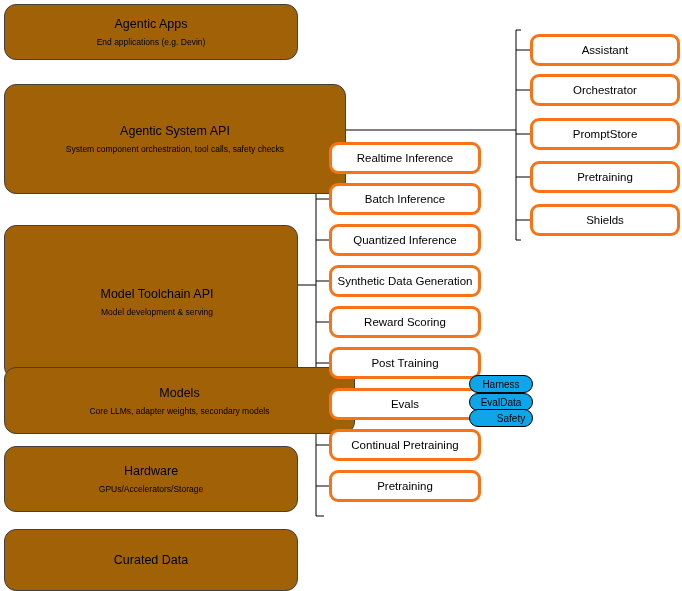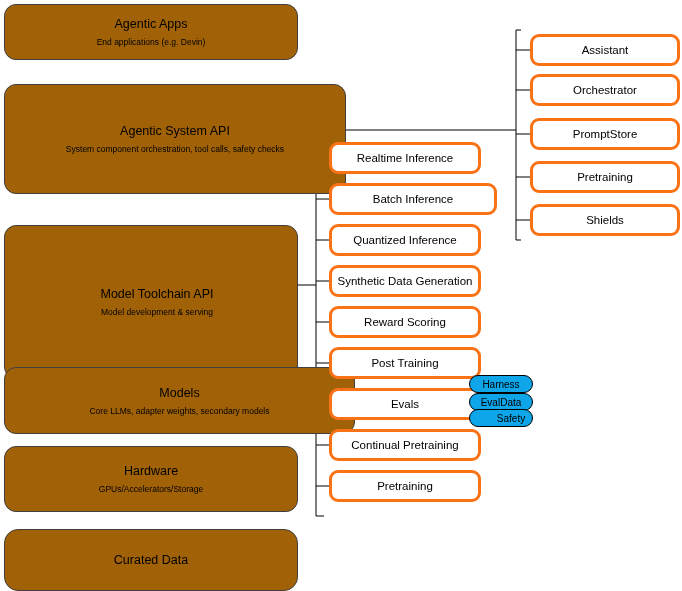--- a/index.html
+++ b/index.html
@@ -123,21 +123,21 @@
   <div class="layer-box" style="left:4px;top:367px;width:351px;height:67px;">
     <div class="layer-title">Models</div>
     <div class="layer-sub">Core LLMs, adapter weights, secondary models</div>
   </div>
 
   <div class="layer-box" style="left:4px;top:446px;width:294px;height:66px;">
     <div class="layer-title">Hardware</div>
     <div class="layer-sub">GPUs/Accelerators/Storage</div>
   </div>
 
-  <div class="layer-box" style="left:4px;top:529px;width:294px;height:62px;border-radius:14px;">
+  <div class="layer-box" style="left:4px;top:529px;width:294px;height:62px;">
     <div class="layer-title">Curated Data</div>
   </div>
 
   <div class="pill" style="left:530px;top:34px;width:150px;height:32px;">
       <span>Assistant</span>
     </div>
   <div class="pill" style="left:530px;top:74px;width:150px;height:32px;">
       <span>Orchestrator</span>
     </div>
   <div class="pill" style="left:530px;top:118px;width:150px;height:32px;">
@@ -146,21 +146,21 @@
   <div class="pill" style="left:530px;top:161px;width:150px;height:32px;">
       <span>Pretraining</span>
     </div>
   <div class="pill" style="left:530px;top:204px;width:150px;height:32px;">
       <span>Shields</span>
     </div>
 
   <div class="pill" style="left:329px;top:142px;width:152px;height:32px;">
       <span>Realtime Inference</span>
     </div>
-  <div class="pill" style="left:329px;top:183px;width:168px;height:32px;">
+  <div class="pill" style="left:329px;top:183px;width:152px;height:32px;">
       <span>Batch Inference</span>
     </div>
   <div class="pill" style="left:329px;top:224px;width:152px;height:32px;">
       <span>Quantized Inference</span>
     </div>
   <div class="pill" style="left:329px;top:306px;width:152px;height:32px;">
       <span>Reward Scoring</span>
     </div>
   <div class="pill" style="left:329px;top:265px;width:152px;height:32px;">
       <span>Synthetic Data Generation</span>

